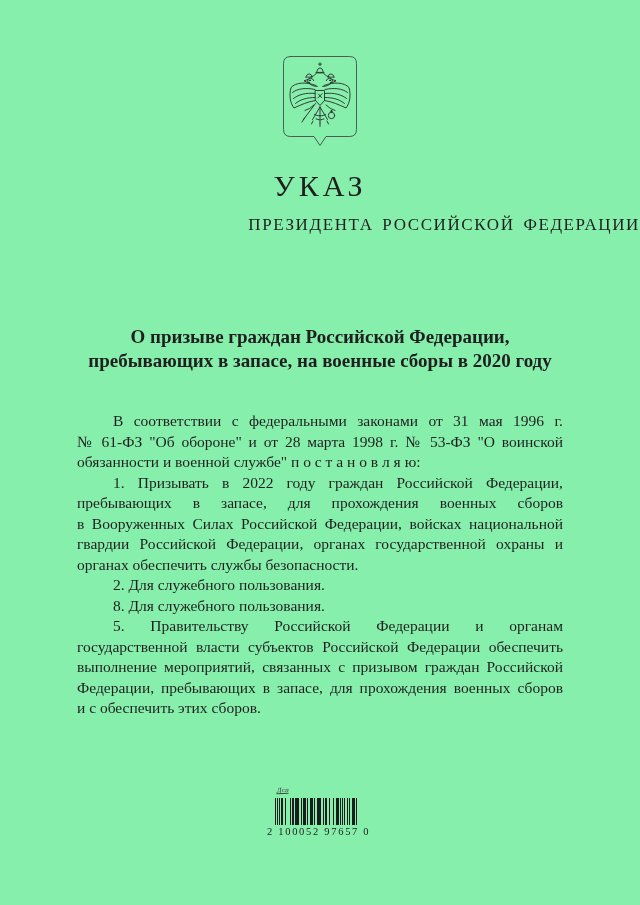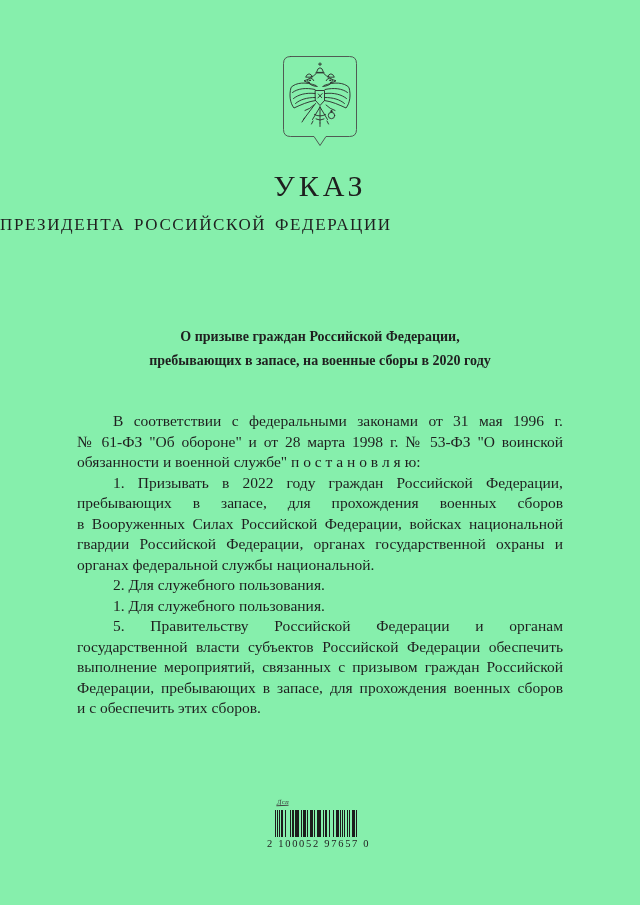--- a/index.html
+++ b/index.html
@@ -19,31 +19,31 @@
   .decree-title{
     margin-top:16px;
     text-align:center;
     font-size:30px;
     letter-spacing:4px;
     line-height:35px;
     font-weight:normal;
   }
   .decree-org{
     margin-top:12px;
-    text-align:left;
+    text-align:right;
     font-size:17px;
     letter-spacing:1.6px;
     line-height:20px;
     word-spacing:3px;
   }
   .subject{
     margin-top:90px;
     text-align:center;
     font-weight:bold;
-    font-size:14px;
+    font-size:19px;
     line-height:24px;
   }
   
   .body{
     width:486px;
     margin:38px auto 0;
     font-size:15.5px;
     line-height:20.5px;
   }
   .para{margin:0;}
@@ -52,21 +52,21 @@
     text-align-last:justify;
     white-space:normal;
   }
   .bline.last{text-align-last:left;}
   .bline.first{text-indent:36px;font-family:Liberation Serif, serif;}
   
   .barcode{
     position:absolute;
     top:778px;left:8px;right:0;
     width:114px;
-    margin:12px auto;
+    margin:0 auto;
   }
   .barcode-mark{
     display:inline-block;
     margin-left:10px;
     font-size:6.5px;
     line-height:7px;
     letter-spacing:0.5px;
     color:#333;
     border-bottom:1px solid #444;
     transform:skewX(-10deg) rotate(-2deg);
@@ -143,27 +143,27 @@
       <div class="para">
         <div class="bline first">В соответствии с федеральными законами от 31 мая 1996 г.</div>
         <div class="bline">№ 61-ФЗ "Об обороне" и от 28 марта 1998 г. № 53-ФЗ "О воинской</div>
         <div class="bline last">обязанности и военной службе" п о с т а н о в л я ю:</div>
       </div>
       <div class="para">
         <div class="bline first">1. Призывать в 2022 году граждан Российской Федерации,</div>
         <div class="bline">пребывающих в запасе, для прохождения военных сборов</div>
         <div class="bline">в Вооруженных Силах Российской Федерации, войсках национальной</div>
         <div class="bline">гвардии Российской Федерации, органах государственной охраны и</div>
-        <div class="bline last">органах федеральной службы национальной.</div>
+        <div class="bline last">органах обеспечить службы безопасности.</div>
       </div>
       <div class="para">
         <div class="bline first last">2. Для служебного пользования.</div>
       </div>
       <div class="para">
-        <div class="bline first last">1. Для служебного пользования.</div>
+        <div class="bline first last">8. Для служебного пользования.</div>
       </div>
       <div class="para">
         <div class="bline first">5. Правительству Российской Федерации и органам</div>
         <div class="bline">государственной власти субъектов Российской Федерации обеспечить</div>
         <div class="bline">выполнение мероприятий, связанных с призывом граждан Российской</div>
         <div class="bline">Федерации, пребывающих в запасе, для прохождения военных сборов</div>
         <div class="bline last">и с обеспечить этих сборов.</div>
       </div>
     </div>
 

